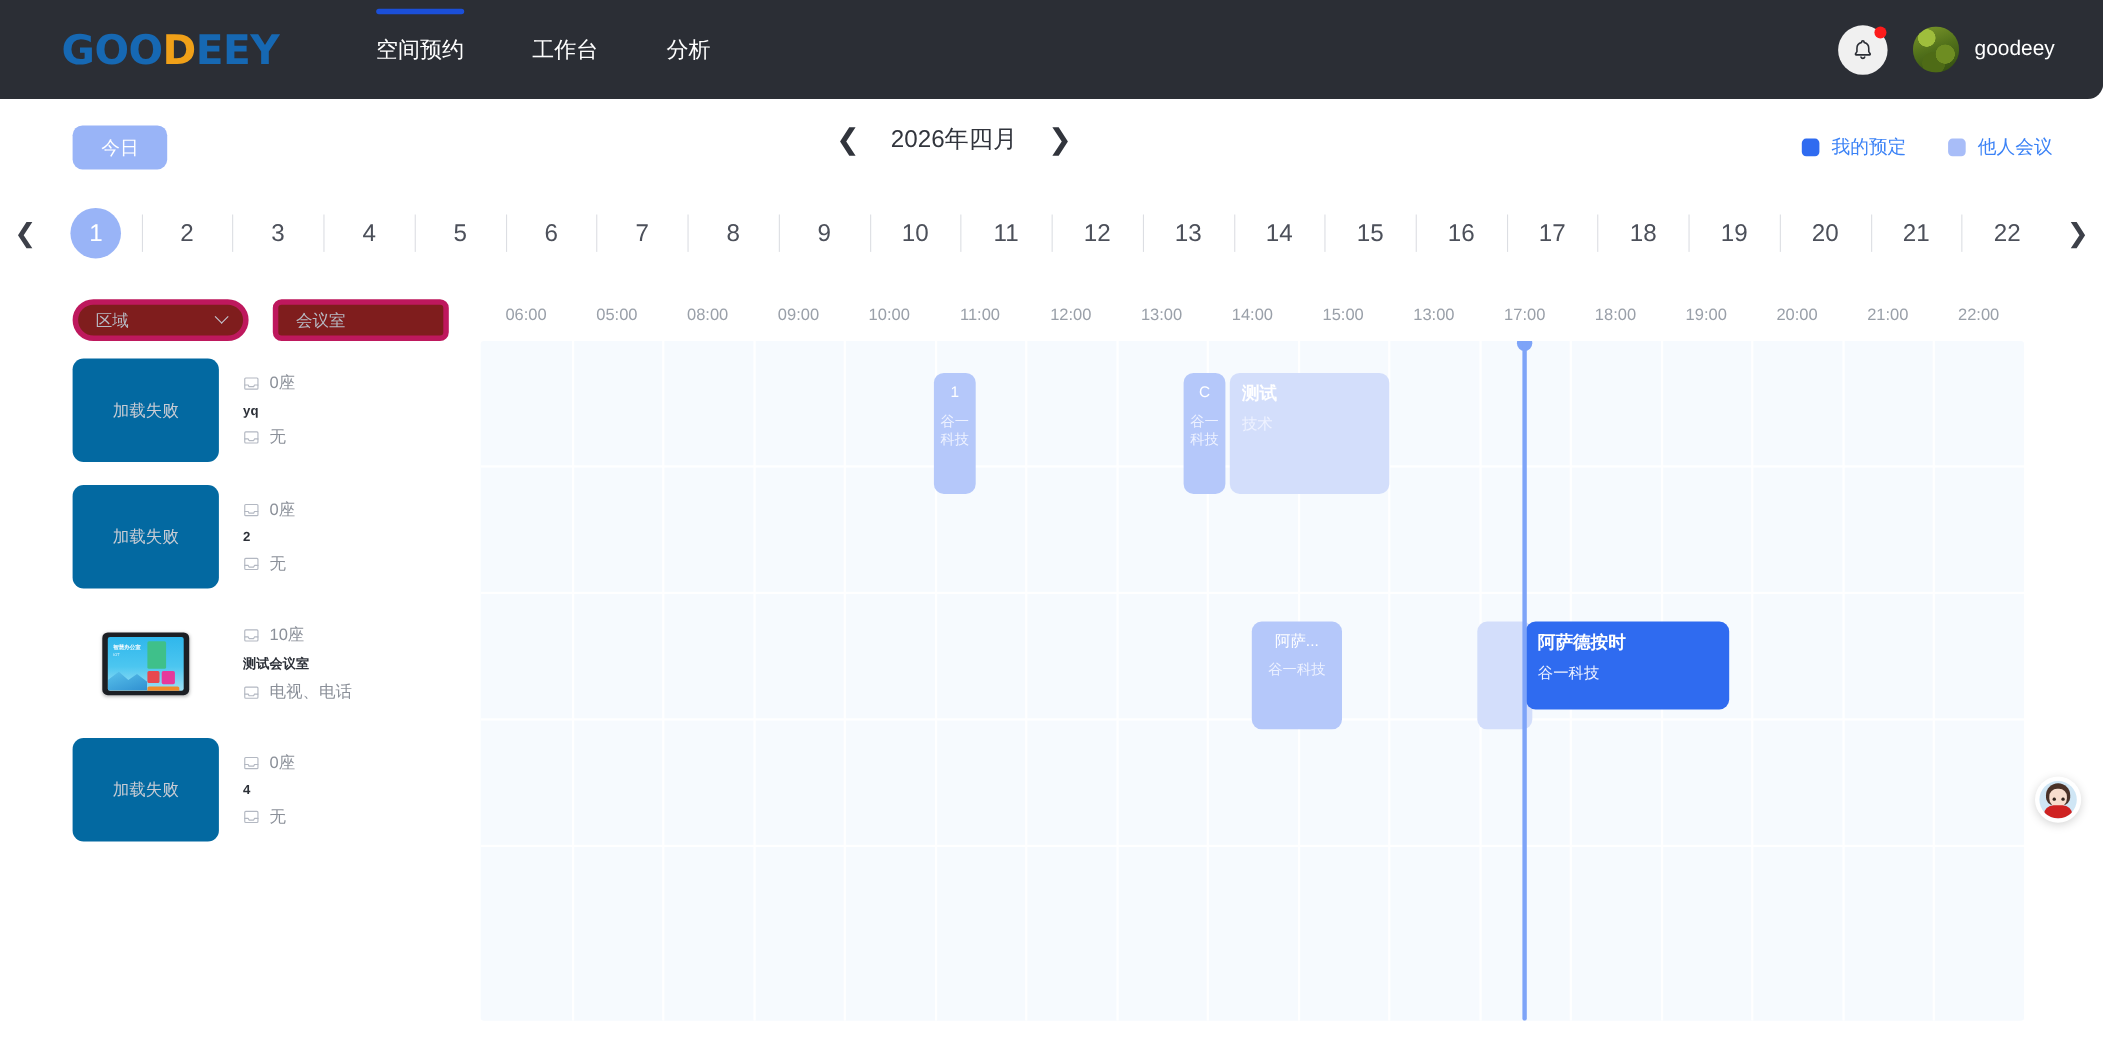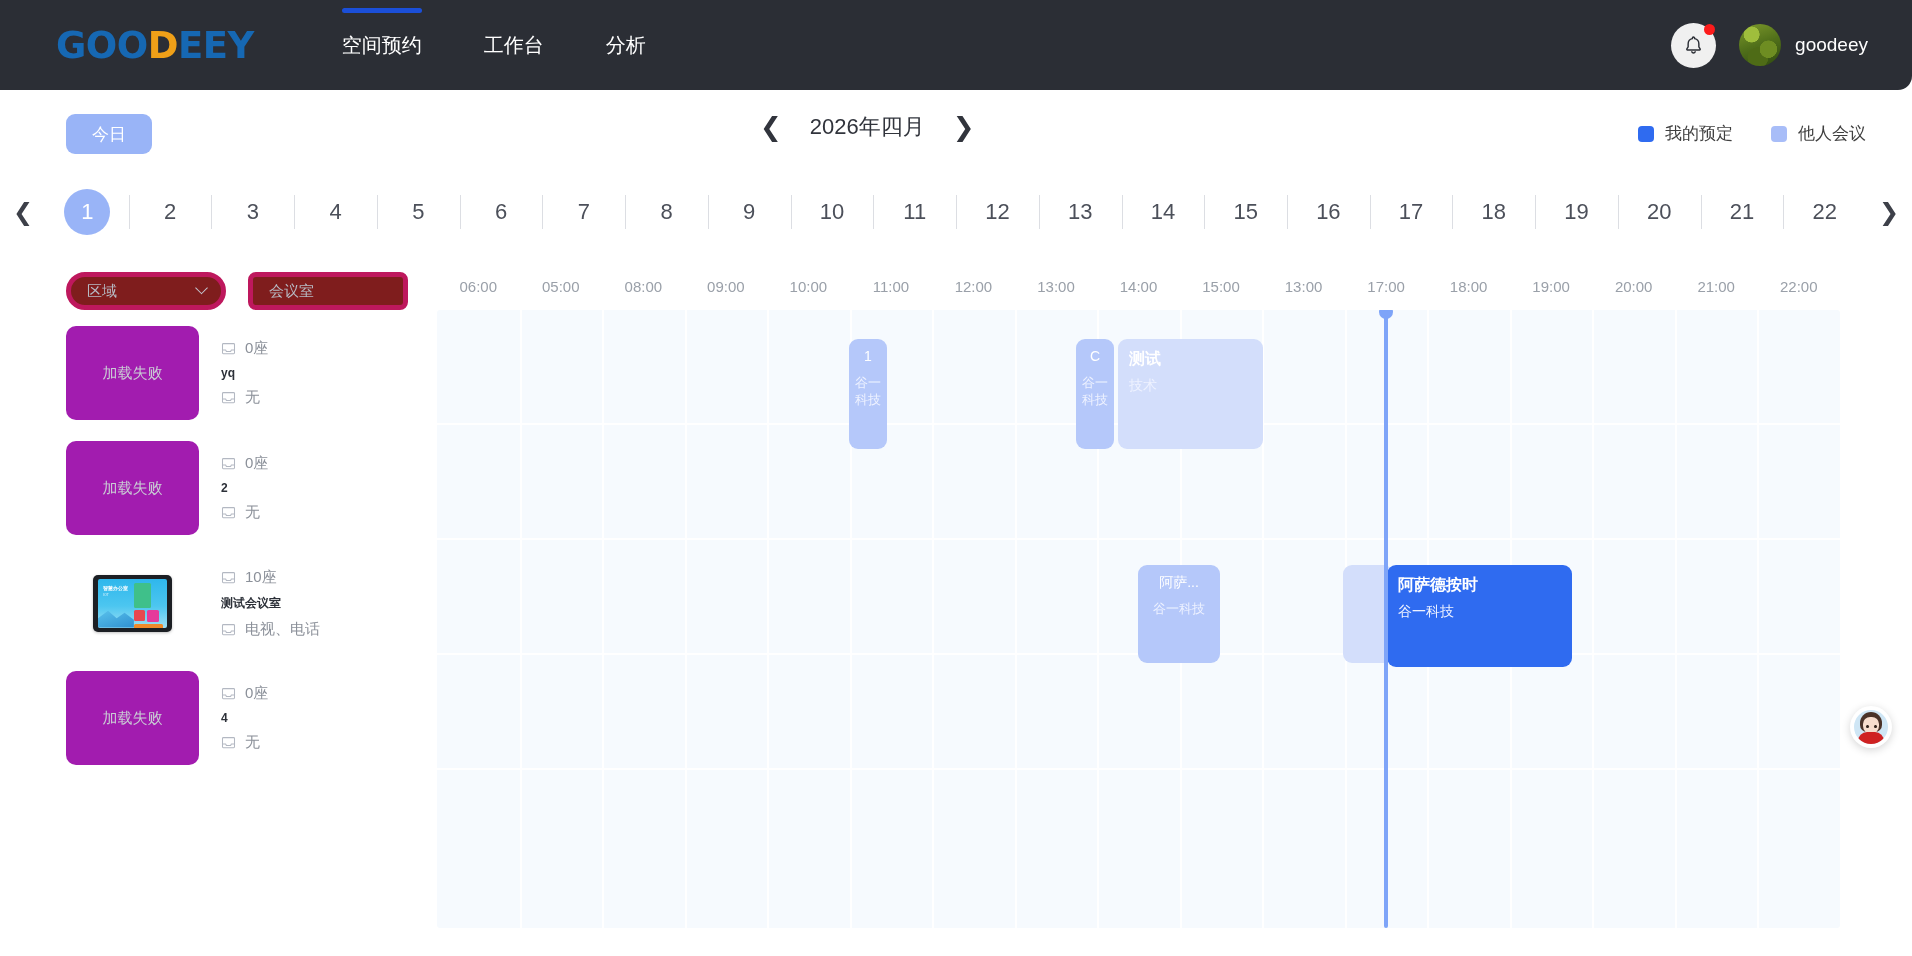--- a/index.html
+++ b/index.html
@@ -95,21 +95,21 @@
     font-size: 26px; color: #31343c; cursor: pointer;
     line-height: 1; user-select: none; font-family: "DejaVu Sans", sans-serif;
   }
   .month-label { font-size: 22px; color: #31343c; white-space: nowrap; }
   .legend {
     position: absolute; right: 46px; top: 122px;
     display: flex; align-items: center; gap: 38px;
   }
   .legend-item { display: flex; align-items: center; gap: 11px; }
   .lg-sq { width: 16px; height: 16px; border-radius: 4px; }
-  .lg-txt { font-size: 17px; color: #404040; white-space: nowrap; }
+  .lg-txt { font-size: 17px; color: #3b82f6; white-space: nowrap; }
 
   
   .daystrip {
     position: absolute; left: 0; top: 178px; width: 1912px; height: 68px;
     display: flex; align-items: center;
   }
   .day-arrow {
     width: 46px; text-align: center; font-size: 24px; color: #3d4049;
     cursor: pointer; user-select: none; font-family: "DejaVu Sans", sans-serif;
   }
@@ -146,21 +146,21 @@
     border-bottom: 1.6px solid #c3c7d0; margin-top: -3px;
     transform: translateY(-50%) rotate(45deg);
   }
   .rooms { position: absolute; left: 66px; top: 326px; width: 300px; }
   .room {
     display: flex; align-items: center;
     height: 94px; margin-bottom: 21px;
   }
   .room-thumb {
     width: 133px; height: 94px; border-radius: 10px;
-    background: #a21caf;
+    background: #0369a1;
     display: flex; align-items: center; justify-content: center;
     font-size: 15px; color: #c9ccd4; flex: none;
   }
   .room-thumb.has-img { background: transparent; position: relative; }
   .tablet {
     width: 79px; height: 57px; border-radius: 5px;
     background: #1c1f24; padding: 4px 5px; position: relative;
     box-shadow: 0 1px 3px rgba(0,0,0,.25);
   }
   .tablet-screen {
@@ -544,21 +544,21 @@
     </div>
     <div class="ev other-light" style="left: 681px; top: 29px; width: 145px; height: 110px;">
       <div class="ev-title">测试</div>
       <div class="ev-org">技术</div>
     </div>
     <div class="ev other ev-narrow" style="left: 701px; top: 255px; width: 82px; height: 98px;">
       <div class="ev-title">阿萨...</div>
       <div class="ev-org">谷一科技</div>
     </div>
     <div class="ev other-light" style="left: 906px; top: 255px; width: 50px; height: 98px;"></div>
-    <div class="ev mine" style="left: 950px; top: 255px; width: 185px; height: 102px;">
+    <div class="ev mine" style="left: 950px; top: 255px; width: 185px; height: 80px;">
       <div class="ev-title">阿萨德按时</div>
       <div class="ev-org">谷一科技</div>
     </div>
     <div class="now-dot" style="left: 942.088px; top: -5px;"></div>
     <div class="now-line" style="left: 947.088px; top: 0px; height: 618px;"></div>
   </div>
 
 <div class="cs-btn">
   <div class="cs-face">
     <div class="cs-hair"></div>

